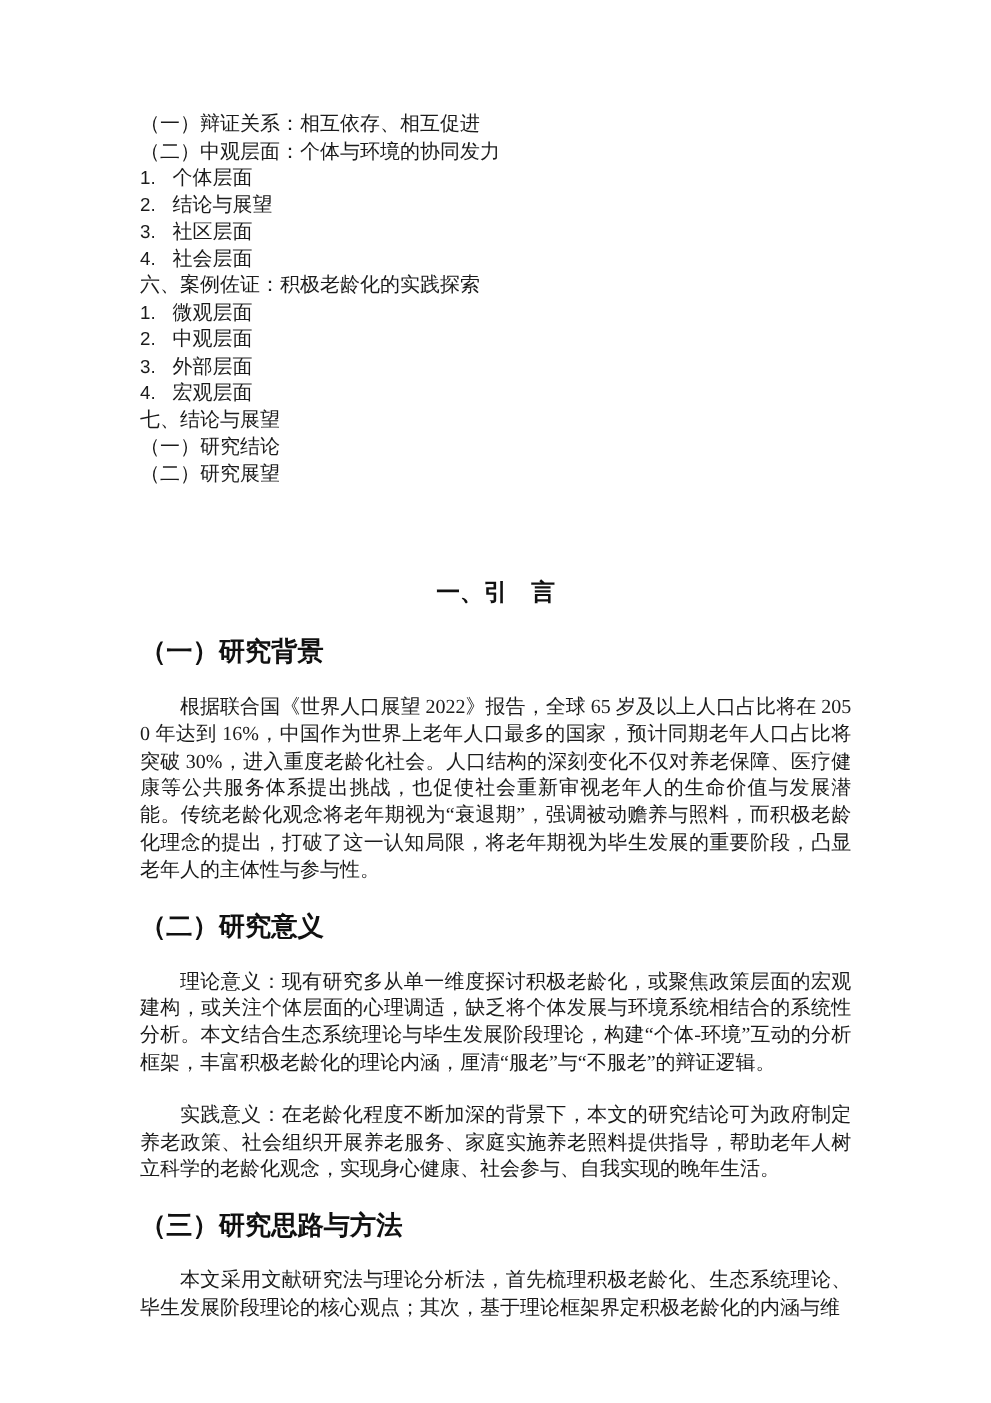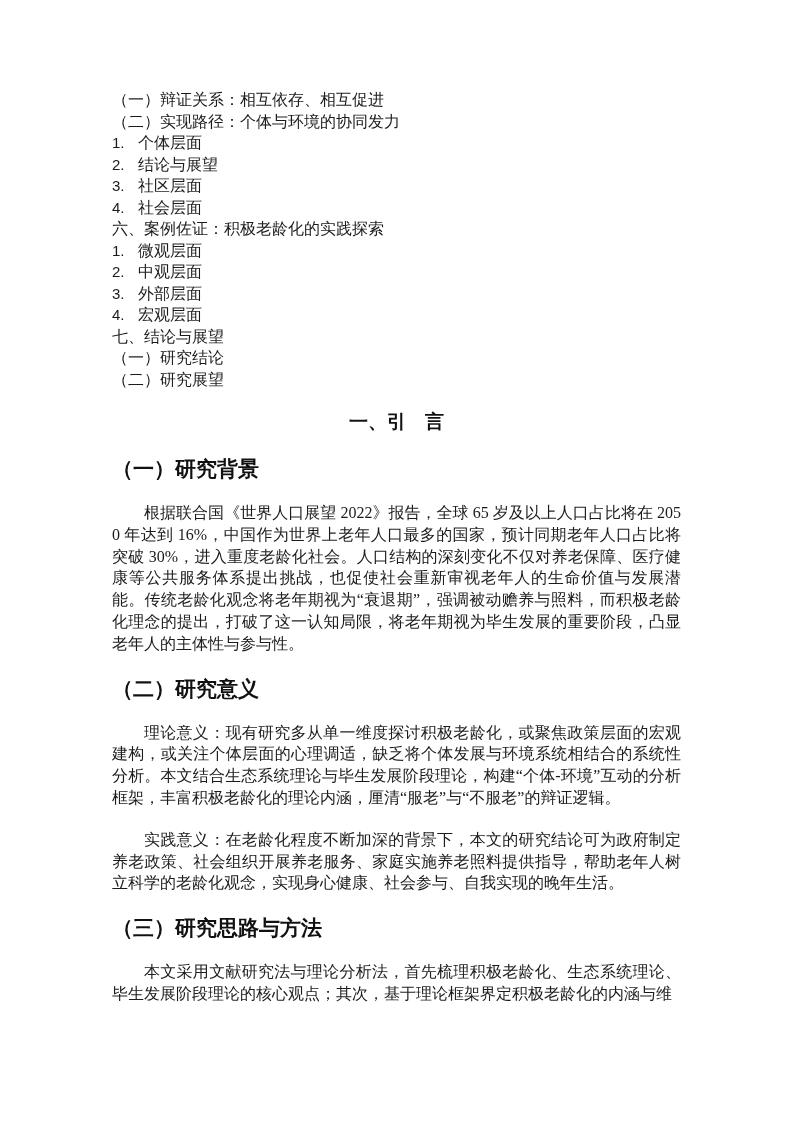--- a/index.html
+++ b/index.html
@@ -30,21 +30,21 @@
   }
   .toc-marker {
     display: inline-block;
     min-width: 26px;
     font-family: "Liberation Sans", "DejaVu Sans", sans-serif;
     font-size: 15px;
   }
   .toc-marker:empty { display: none; }
   
   .chapter-title {
-    margin: 19px 0 0 0;
+    margin: 72px 0 0 0;
     font-family: "Liberation Sans", "DejaVu Sans", sans-serif;
     font-size: 19px;
     font-weight: bold;
     line-height: 26px;
     text-align: center;
     color: #111111;
   }
   
   .section-heading {
     margin: 22px 0 21px 0;
@@ -67,21 +67,21 @@
 </head>
 <body>
 
 <div class="page">
 
   <div class="toc">
     <div class="toc-line">
       <span class="toc-label">（一）辩证关系：相互依存、相互促进</span>
     </div>
     <div class="toc-line">
-      <span class="toc-label">（二）实现路径：个体与环境的协同发力</span>
+      <span class="toc-label">（二）中观层面：个体与环境的协同发力</span>
     </div>
     <div class="toc-line">
       <span class="toc-marker">1.</span><span class="toc-label">个体层面</span>
     </div>
     <div class="toc-line">
       <span class="toc-marker">2.</span><span class="toc-label">结论与展望</span>
     </div>
     <div class="toc-line">
       <span class="toc-marker">3.</span><span class="toc-label">社区层面</span>
     </div>

